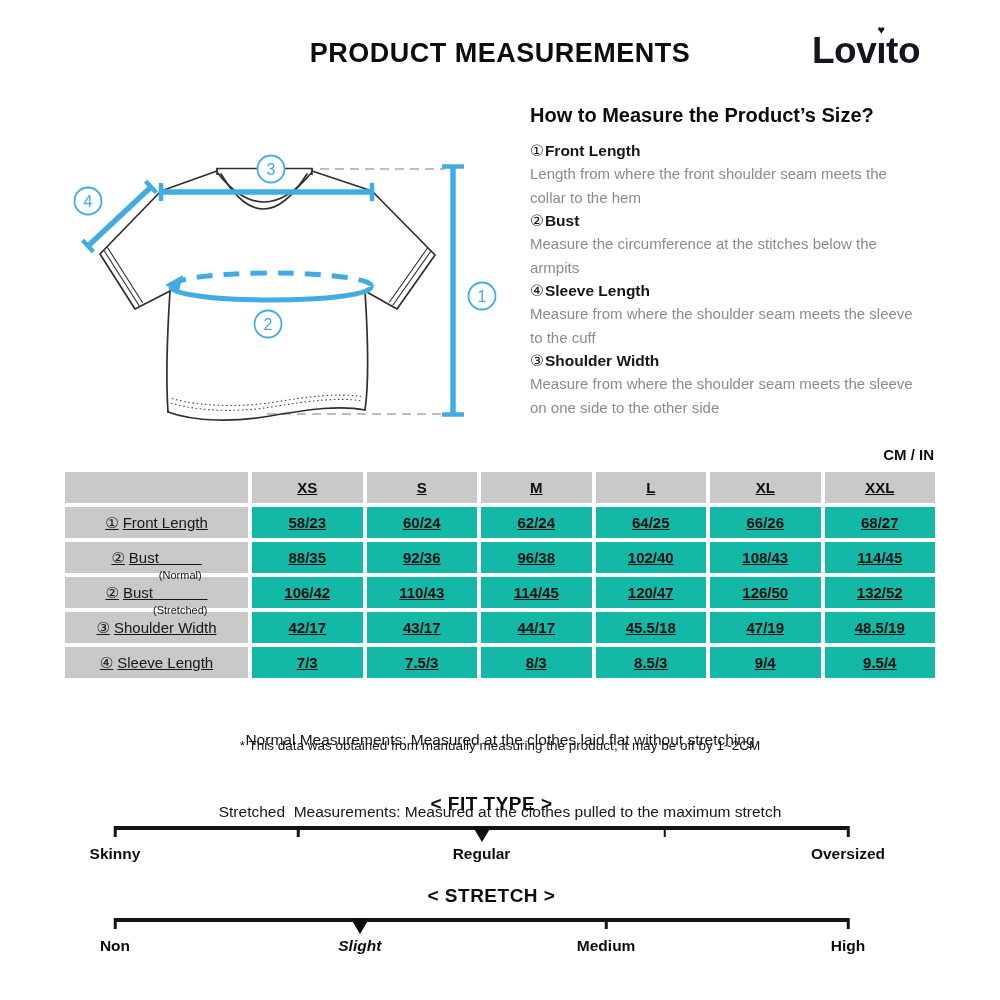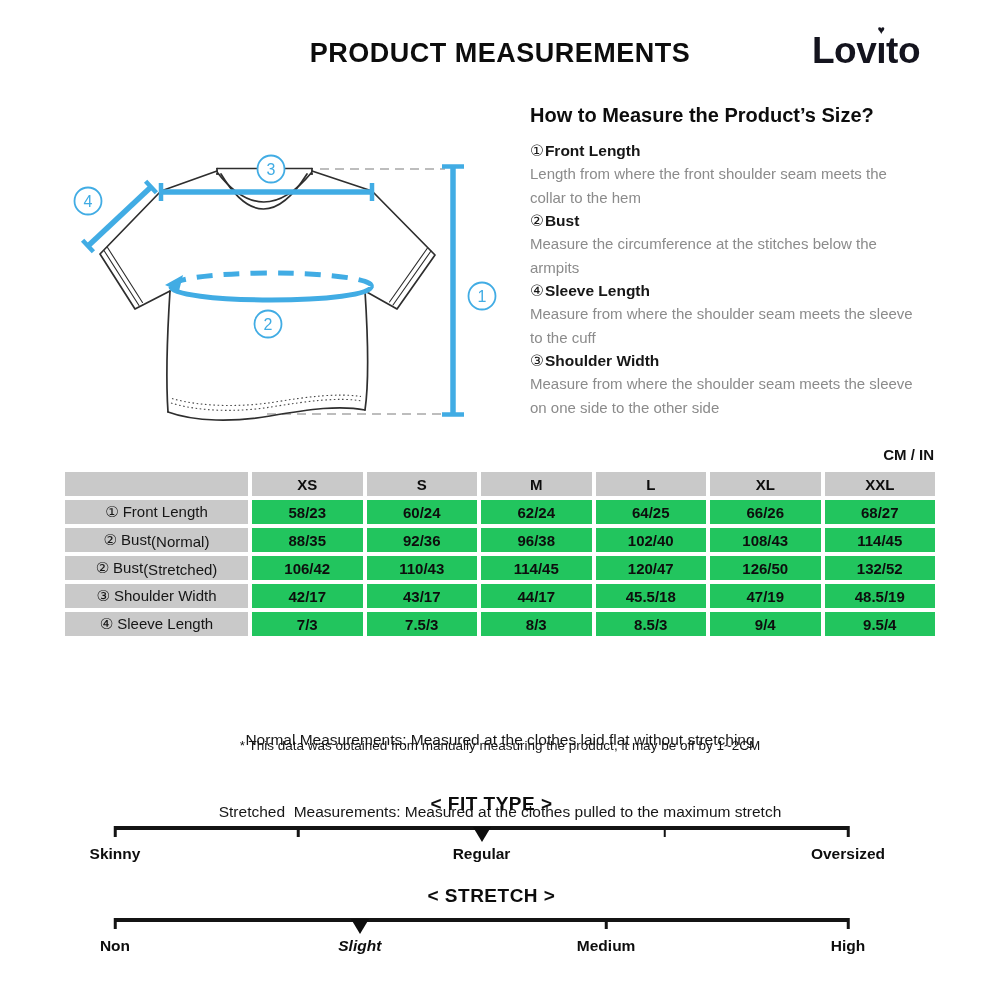--- a/index.html
+++ b/index.html
@@ -23,30 +23,30 @@
   .howto-title { font-size:20px; font-weight:800; margin-bottom:12px; color:#0d0d0d; }
   .ht-name { font-size:15.5px; font-weight:700; color:#161616; line-height:23px; }
   .ht-num { font-weight:400; margin-right:1px; }
   .ht-desc { font-size:15px; color:#8b8b8b; line-height:23.5px; max-width:392px; }
 
   .units { position:absolute; top:446px; right:66px; font-size:15px; font-weight:800; }
 
   
   table.size { position:absolute; left:61px; top:468px; width:878px;
     border-collapse:separate; border-spacing:4px; table-layout:fixed; }
-  table.size td, table.size th { height:24px; text-align:center; vertical-align:middle;
-    font-size:15px; }
+  table.size td, table.size th { height:31px; text-align:center; vertical-align:middle;
+    font-size:15px;text-decoration:underline; }
   table.size col.c-label { width:183px; }
   th.size-head { background:#c9c9c9; font-weight:800; color:#0d0d0d; }
   th.corner { background:#c9c9c9; }
   td.row-label { background:#c9c9c9; text-align:left; padding-left:0; font-weight:400;
     color:#161616; }
   td.row-label .num { margin-right:4px; }
-  td.row-label .sub { font-size:15px; position:relative; top:2px; }
-  td.val { background:#22c55e; font-weight:700; color:#0d0d0d; }
+  td.row-label .sub { font-size:11px; position:relative; top:16px; }
+  td.val { background:#14b8a6; font-weight:700; color:#0d0d0d; }
 
   .notes { position:absolute; top:680px; left:0; width:1000px; text-align:center;
     font-size:15.5px; font-weight:500; line-height:24px; color:#161616; white-space:pre-wrap; }
   .footnote { position:absolute; top:738px; left:0; width:1000px; text-align:center;
     font-size:13.5px; font-weight:500; color:#161616; }
 
   
   .slider { position:absolute; left:115px; width:733px; }
   .slider-title { position:absolute; top:0; left:10px; width:100%; text-align:center;
     font-size:19px; font-weight:800; letter-spacing:.5px; color:#0d0d0d; }

